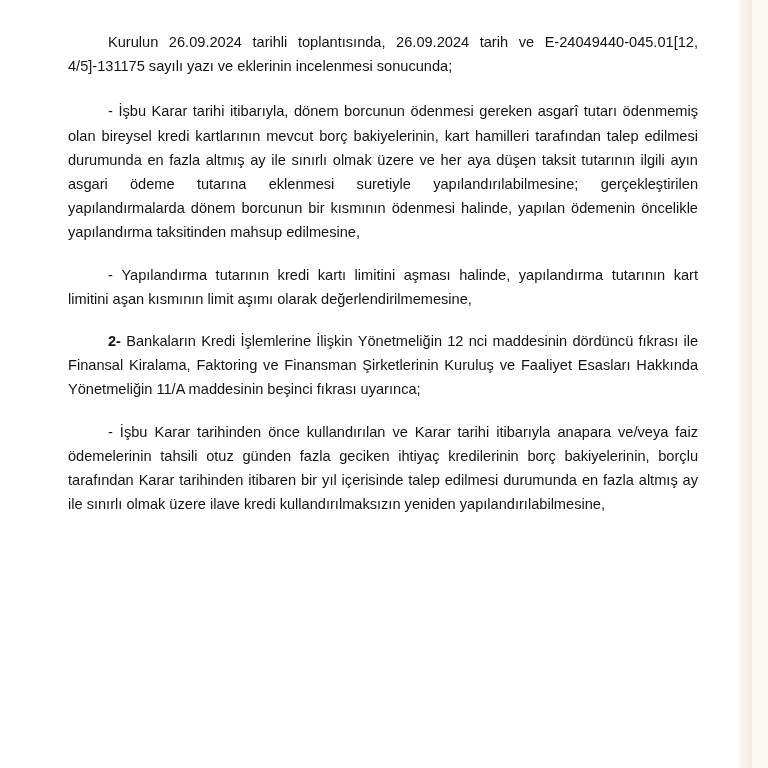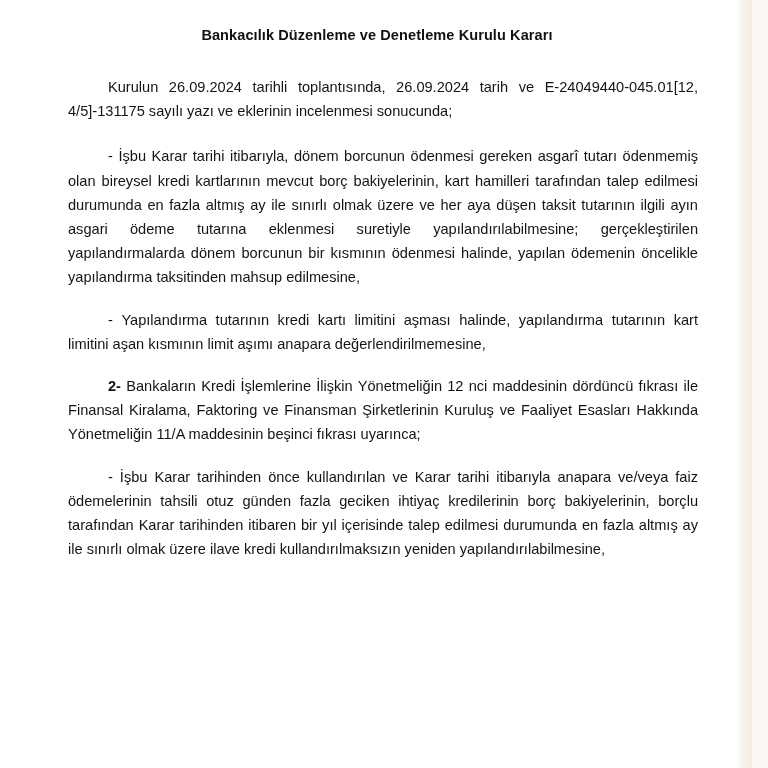--- a/index.html
+++ b/index.html
@@ -97,29 +97,28 @@
 </style>
 </head>
 <body>
 
 <div id="page">
 
   <div id="page-edge"></div>
 
   <div class="doc-body">
 
-    <h1 class="doc-title">Bankacılık Düzenleme ve Denetleme Kurulu Kararı</h1>
 
 
     <p class="para first"><span>Kurulun 26.09.2024 tarihli toplantısında, 26.09.2024 tarih ve E-24049440-045.01[12, 4/5]-131175 sayılı yazı ve eklerinin incelenmesi sonucunda;</span></p>
 
 
     <p class="para"><span class="lead-dash">-</span><span class="sp">&nbsp;</span><span>İşbu Karar tarihi itibarıyla, dönem borcunun ödenmesi gereken asgarî tutarı ödenmemiş olan bireysel kredi kartlarının mevcut borç bakiyelerinin, kart hamilleri tarafından talep edilmesi durumunda en fazla altmış ay ile sınırlı olmak üzere ve her aya düşen taksit tutarının ilgili ayın asgari ödeme tutarına eklenmesi suretiyle yapılandırılabilmesine; gerçekleştirilen yapılandırmalarda dönem borcunun bir kısmının ödenmesi halinde, yapılan ödemenin öncelikle yapılandırma taksitinden mahsup edilmesine,</span></p>
 
 
-    <p class="para tight"><span class="lead-dash">-</span><span class="sp">&nbsp;</span><span>Yapılandırma tutarının kredi kartı limitini aşması halinde, yapılandırma tutarının kart limitini aşan kısmının limit aşımı anapara değerlendirilmemesine,</span></p>
+    <p class="para tight"><span class="lead-dash">-</span><span class="sp">&nbsp;</span><span>Yapılandırma tutarının kredi kartı limitini aşması halinde, yapılandırma tutarının kart limitini aşan kısmının limit aşımı olarak değerlendirilmemesine,</span></p>
 
     <p class="para tight"><b>2-</b><span class="sp">&nbsp;</span><span>Bankaların Kredi İşlemlerine İlişkin Yönetmeliğin 12 nci maddesinin dördüncü fıkrası ile Finansal Kiralama, Faktoring ve Finansman Şirketlerinin Kuruluş ve Faaliyet Esasları Hakkında Yönetmeliğin 11/A maddesinin beşinci fıkrası uyarınca;</span></p>
 
     <p class="para tight"><span class="lead-dash">-</span><span class="sp">&nbsp;</span><span>İşbu Karar tarihinden önce kullandırılan ve Karar tarihi itibarıyla anapara ve/veya faiz ödemelerinin tahsili otuz günden fazla geciken ihtiyaç kredilerinin borç bakiyelerinin, borçlu tarafından Karar tarihinden itibaren bir yıl içerisinde talep edilmesi durumunda en fazla altmış ay ile sınırlı olmak üzere ilave kredi kullandırılmaksızın yeniden yapılandırılabilmesine,</span></p>
 
   </div>
 </div>
 
 </body></html>

